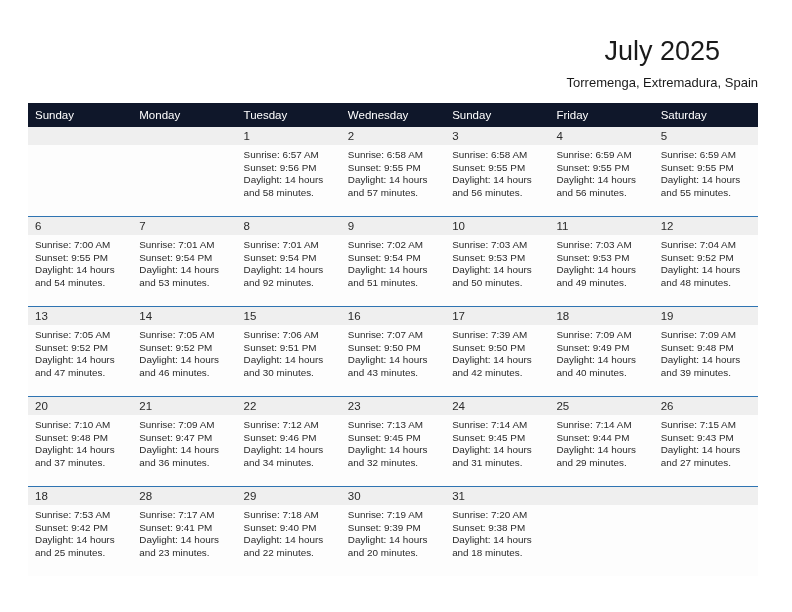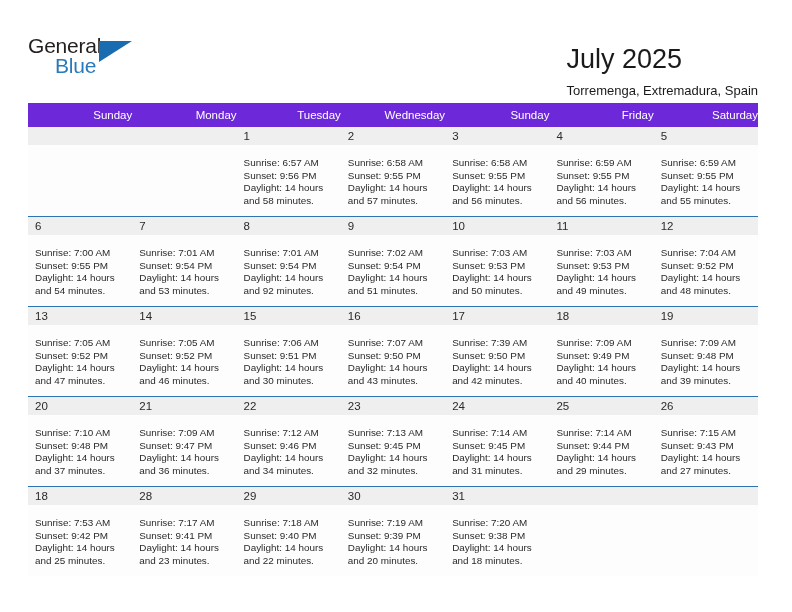--- a/index.html
+++ b/index.html
@@ -60,22 +60,22 @@
     top: 7px;
     width: 0;
     height: 0;
     border-left: 33px solid #1a6cb0;
     border-bottom: 21px solid transparent;
   }
 
   .title-block {
     position: absolute;
     right: 0;
-    top: 16px;
-    text-align: left;
+    top: 8px;
+    text-align: center;
   }
   .cal-title {
     font-size: 27px;
     color: #1a1a1a;
     line-height: 34px;
     font-weight: normal;
     white-space: nowrap;
   }
   .cal-subtitle {
     margin-top: 6px;
@@ -90,25 +90,25 @@
     position: absolute;
     left: 28px;
     top: 103px;
     width: 730px;
     border-collapse: collapse;
     table-layout: fixed;
   }
   .calendar col { width: 104.28px; }
 
   .dow-row th {
-    background: #6d28d9;
+    background: #0f172a;
     color: #ffffff;
     font-size: 11.5px;
     font-weight: normal;
-    text-align: right;
+    text-align: left;
     padding: 5px 0 5px 7px;
     line-height: 14px;
     height: 20px;
     box-sizing: border-box;
   }
 
   .week-row td {
     vertical-align: top;
     padding: 0;
     height: 89px;
@@ -125,40 +125,35 @@
   .daynum-band {
     background: #efefef;
     height: 18px;
     line-height: 18px;
     padding-left: 7px;
     font-size: 11.5px;
     color: #2a2a2a;
     box-sizing: border-box;
   }
   .details {
-    padding: 12px 6px 0 7px;
+    padding: 4px 6px 0 7px;
     font-size: 9.9px;
     line-height: 12.6px;
     color: #2a2a2a;
   }
   .details div { white-space: nowrap; }
   .cell-empty .daynum-band { color: transparent; }
 </style>
 </head>
 <body>
 
 <div class="page">
 
   <div class="header">
 
-    <div class="logo">
-      <span class="logo-general">General</span>
-      <span class="logo-triangle"></span>
-      <span class="logo-blue">Blue</span>
-    </div>
 
     <div class="title-block">
       <div class="cal-title">July 2025</div>
       <div class="cal-subtitle">Torremenga, Extremadura, Spain</div>
     </div>
 
   </div>
 
   <table class="calendar">
     <colgroup>

